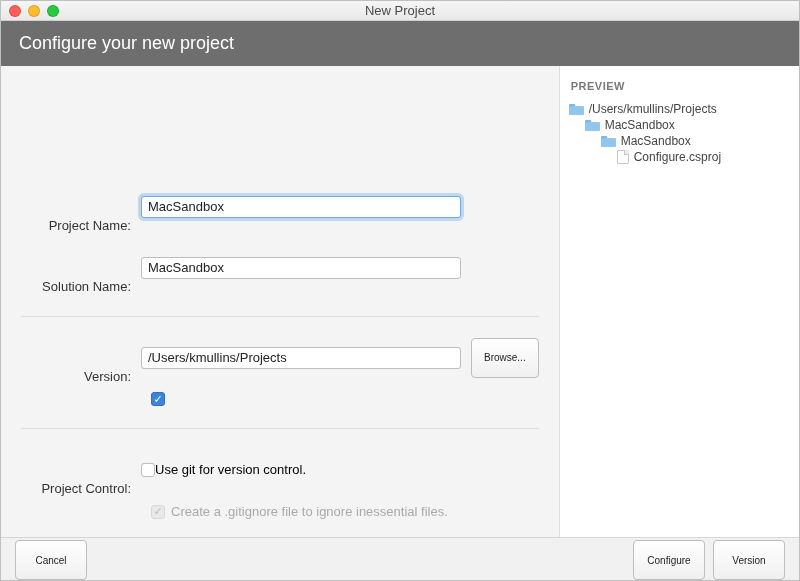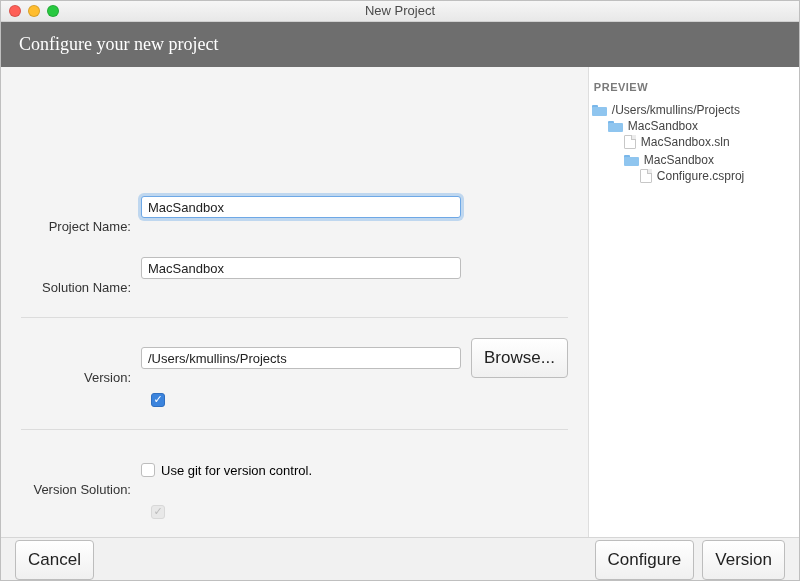--- a/index.html
+++ b/index.html
@@ -50,21 +50,20 @@
     font-size: 13px;
     color: #4a4a4a;
   }
   
   .header {
     background: #6e6e6e;
     color: #fff;
     padding: 12px 18px;
     font-size: 18px;
     font-weight: 400;
-    font-family: Liberation Serif, serif;
   }
   
   .body {
     flex: 1;
     display: flex;
     background: #f4f4f4;
   }
   .form {
     flex: 1;
     padding: 24px 20px 10px 20px;
@@ -98,21 +97,21 @@
   .input.focused {
     border-color: #6ea8e6;
     box-shadow: 0 0 0 3px rgba(93,160,230,0.35);
   }
   .input.w-full { width: 320px; }
   .btn {
     height: 40px;
     border: 1px solid #bdbdbd;
     border-radius: 4px;
     background: linear-gradient(#ffffff, #f0f0f0);
-    font-size: 17px;
+    font-size: 10px;
     padding: 12px 12px;
     color: #222;
     cursor: default;
     display: inline-flex;
     align-items: center;
     justify-content: center;
   }
   .browse-row .btn { margin-left: 10px; }
   .checkbox-row {
     display: flex;
@@ -152,21 +151,21 @@
   .hr {
     border: none;
     border-top: 1px solid #dcdcdc;
     margin: 14px 0;
   }
   
   .preview {
     width: 262px;
     background: #fff;
     border-left: 1px solid #dedede;
-    padding: 14px 1px;
+    padding: 14px 7px;
   }
   .preview-title {
     font-size: 11px;
     font-weight: bold;
     color: #7a7a7a;
     letter-spacing: 0.5px;
     margin-bottom: 8px;
     padding-left: 4px;
   }
   .tree ul { list-style: none; padding-left: 16px; }
@@ -275,53 +274,48 @@
         <button class="btn">Browse...</button>
       </div>
 
       <div class="checkbox-row">
         <span class="cb checked">✓</span>
       </div>
 
       <hr class="hr">
 
       <div class="row">
-        <label class="label">Version Solution:</label>
+        <label class="label">Project Control:</label>
         <span class="cb"></span>
-        <span style="margin-left:6px">Use git for version control.</span>
+        <span style="">Use git for version control.</span>
       </div>
 
       <div class="checkbox-row disabled">
         <span class="cb disabled checked">✓</span>
+        <span>Create a .gitignore file to ignore inessential files.</span>
       </div>
 
     </div>
 
     <div class="preview">
       <div class="preview-title">PREVIEW</div>
       <div class="tree">
         <ul>
           <li>
             <div class="node">
               <span class="icon-folder"></span>
               <span>/Users/kmullins/Projects</span>
             </div>
             <ul>
               <li>
                 <div class="node">
                   <span class="icon-folder"></span>
                   <span>MacSandbox</span>
                 </div>
                 <ul>
-                  <li>
-                    <div class="node">
-                      <span class="icon-file"></span>
-                      <span>MacSandbox.sln</span>
-                    </div>
-                  </li>
                   <li>
                     <div class="node">
                       <span class="icon-folder"></span>
                       <span>MacSandbox</span>
                     </div>
                     <ul>
                       <li>
                         <div class="node">
                           <span class="icon-file"></span>
                           <span>Configure.csproj</span>

